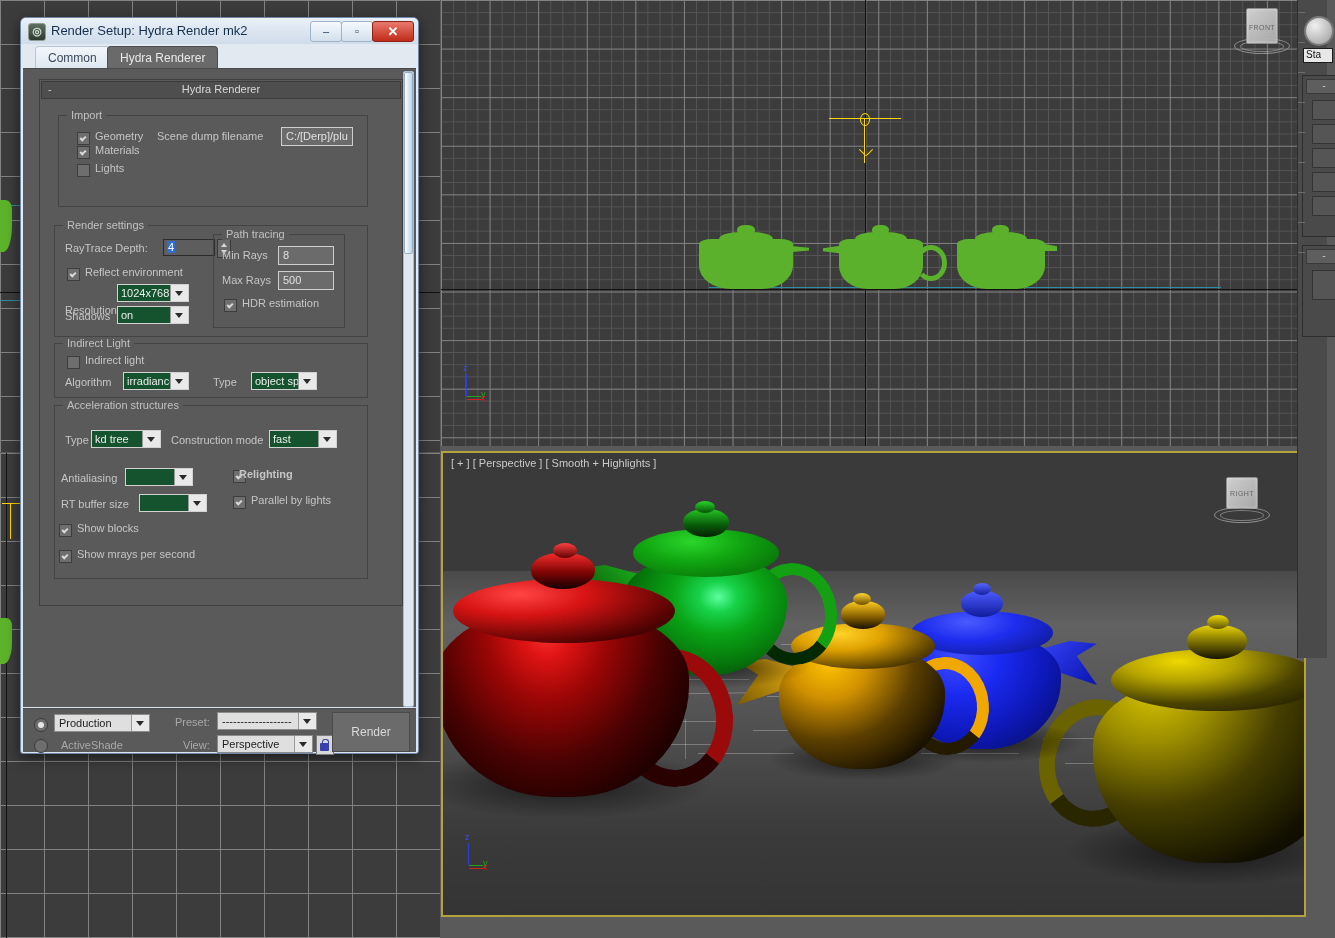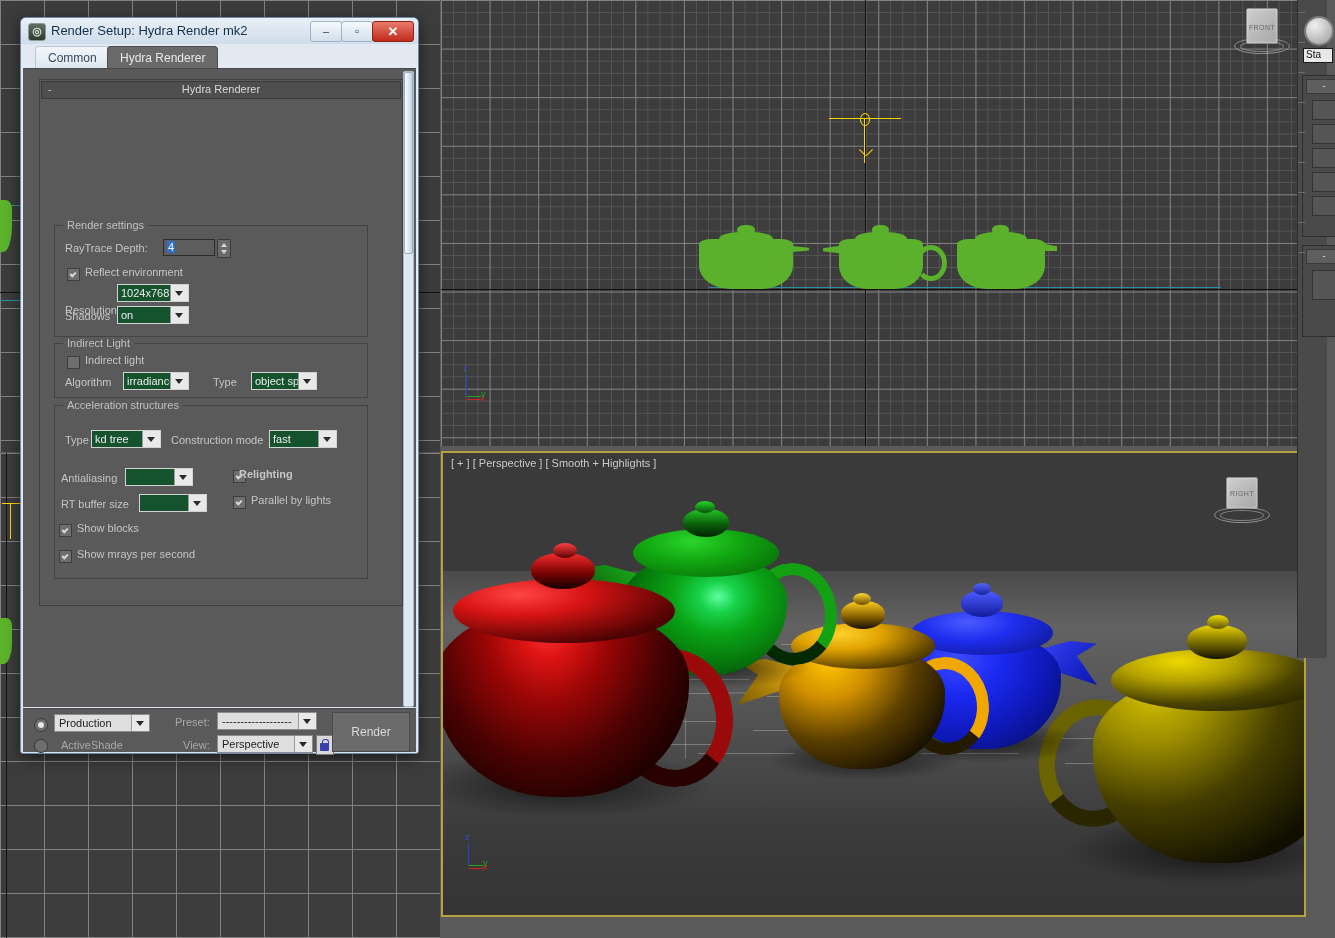--- a/index.html
+++ b/index.html
@@ -479,20 +479,35 @@
       <div id="scrollbar">
         <div id="scroll-thumb"></div>
       </div>
 
       <div id="rollout">
         <div id="rollout-hdr">
           <span id="rollout-minus">-</span>
           <span>Hydra Renderer</span>
         </div>
 
+        <div class="group" style="left:18px;top:35px;width:308px;height:90px;">
+          <div class="gtitle">Import</div>
+
+          <div class="chk on sm" style="left:18px;top:16px;"></div>
+          <div class="lbl" style="left:36px;top:14px;">Geometry</div>
+
+          <div class="chk on sm" style="left:18px;top:30px;"></div>
+          <div class="lbl" style="left:36px;top:28px;">Materials</div>
+
+          <div class="chk" style="left:18px;top:48px;"></div>
+          <div class="lbl" style="left:36px;top:46px;">Lights</div>
+
+          <div class="lbl" style="left:98px;top:14px;">Scene dump filename</div>
+          <div class="txtfield" style="left:222px;top:11px;width:72px;height:19px;">C:/[Derp]/plu</div>
+        </div>
 
         <div class="group" style="left:14px;top:145px;width:312px;height:110px;">
           <div class="gtitle">Render settings</div>
 
           <div class="lbl" style="left:10px;top:16px;">RayTrace Depth:</div>
           <div class="spinfield" style="left:108px;top:13px;width:52px;height:17px;">
             <span class="sel">4</span>
           </div>
           <div class="spinner" style="left:162px;top:13px;">
             <div class="up"></div>
@@ -507,20 +522,29 @@
             <div class="cval" style="width:54px;">1024x768</div>
             <div class="carrow"></div>
           </div>
 
           <div class="lbl" style="left:10px;top:84px;">Shadows</div>
           <div class="combo" style="left:62px;top:80px;width:72px;">
             <div class="cval" style="width:54px;">on</div>
             <div class="carrow"></div>
           </div>
 
+          <div class="group" style="left:158px;top:8px;width:130px;height:92px;">
+            <div class="gtitle">Path tracing</div>
+            <div class="lbl" style="left:8px;top:14px;">Min Rays</div>
+            <div class="txtfield" style="left:64px;top:11px;width:56px;height:19px;">8</div>
+            <div class="lbl" style="left:8px;top:39px;">Max Rays</div>
+            <div class="txtfield" style="left:64px;top:36px;width:56px;height:19px;">500</div>
+            <div class="chk on sm" style="left:10px;top:64px;"></div>
+            <div class="lbl" style="left:28px;top:62px;">HDR estimation</div>
+          </div>
         </div>
 
         <div class="group" style="left:14px;top:263px;width:312px;height:53px;">
           <div class="gtitle">Indirect Light</div>
           <div class="chk" style="left:12px;top:12px;"></div>
           <div class="lbl" style="left:30px;top:10px;">Indirect light</div>
           <div class="lbl" style="left:10px;top:32px;">Algorithm</div>
           <div class="combo" style="left:68px;top:28px;width:66px;">
             <div class="cval" style="width:48px;">irradiance</div>
             <div class="carrow"></div>

